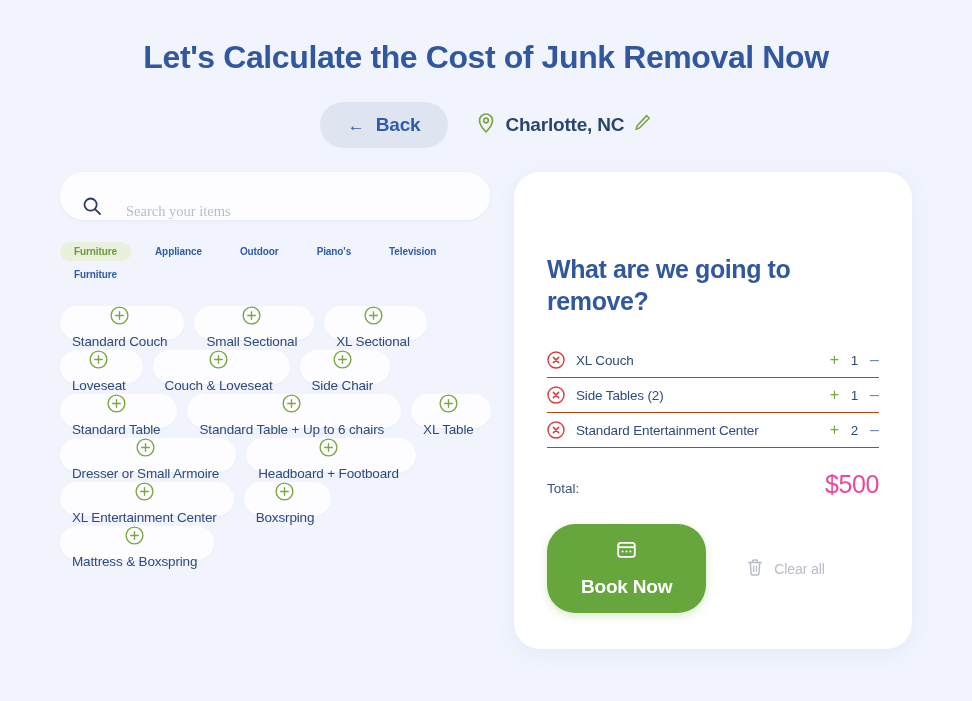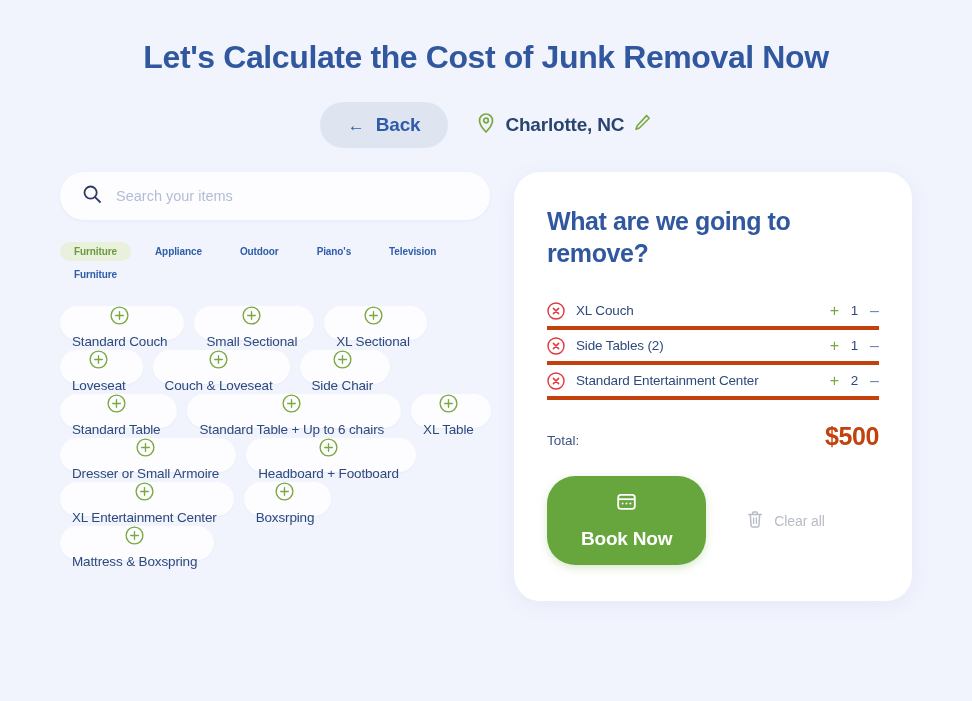--- a/index.html
+++ b/index.html
@@ -67,28 +67,29 @@
     padding: 0 60px;
     margin-top: 24px;
     align-items: flex-start;
   }
   .left-col { width: 432px; flex: none; }
   .right-col { width: 398px; flex: none; }
 
   
   .search-box {
     display: flex;
-    align-items: center;
-    gap: 14px;
+    align-items: flex-end;
+    gap: 24px;
     background: #fdfdff;
     border-radius: 26px;
     height: 48px;
     padding: 0 22px;
     box-shadow: 0 1px 3px rgba(70,90,150,0.06);
     width: 430px;
+    font-family: Liberation Serif, serif;
   }
   .search-input {
     border: none;
     outline: none;
     background: transparent;
     font-family: inherit;
     font-size: 14.5px;
     color: #3b5480;
     width: 100%;
   }
@@ -155,28 +156,29 @@
     padding: 34px 33px 36px 33px;
     box-shadow: 0 4px 20px rgba(90,110,170,0.08);
   }
   .card-title {
     font-size: 25px;
     font-weight: bold;
     color: #31589f;
     line-height: 1.26;
     letter-spacing: -0.4px;
     margin-bottom: 26px;
+    margin-top: 48px;
   }
 
   .sel-list { display: block; }
   .sel-row {
     display: flex;
     align-items: center;
     height: 35px;
-    border-bottom: 4px solid #c2410c;
+    border-bottom: 1px solid #c2410c;
     gap: 11px;
   }
   .sel-name {
     font-size: 13.5px;
     color: #2e4a7d;
     letter-spacing: -0.15px;
     flex: 1;
   }
   .qty { display: inline-flex; align-items: center; gap: 11px; }
   .qty-plus {
@@ -209,21 +211,21 @@
     align-items: center;
   }
 
   .total-row {
     display: flex;
     align-items: baseline;
     justify-content: space-between;
     margin-top: 22px;
   }
   .total-label { font-size: 13.5px; color: #3b5480; }
-  .total-value { font-size: 25px; font-weight: bold; color: #c2410c; letter-spacing: -0.4px; }
+  .total-value { font-size: 25px; font-weight: normal; color: #ec4899; letter-spacing: -0.4px; }
 
   .actions {
     display: flex;
     align-items: center;
     gap: 40px;
     margin-top: 25px;
   }
   .book-btn {
     display: inline-flex;
     align-items: center;

